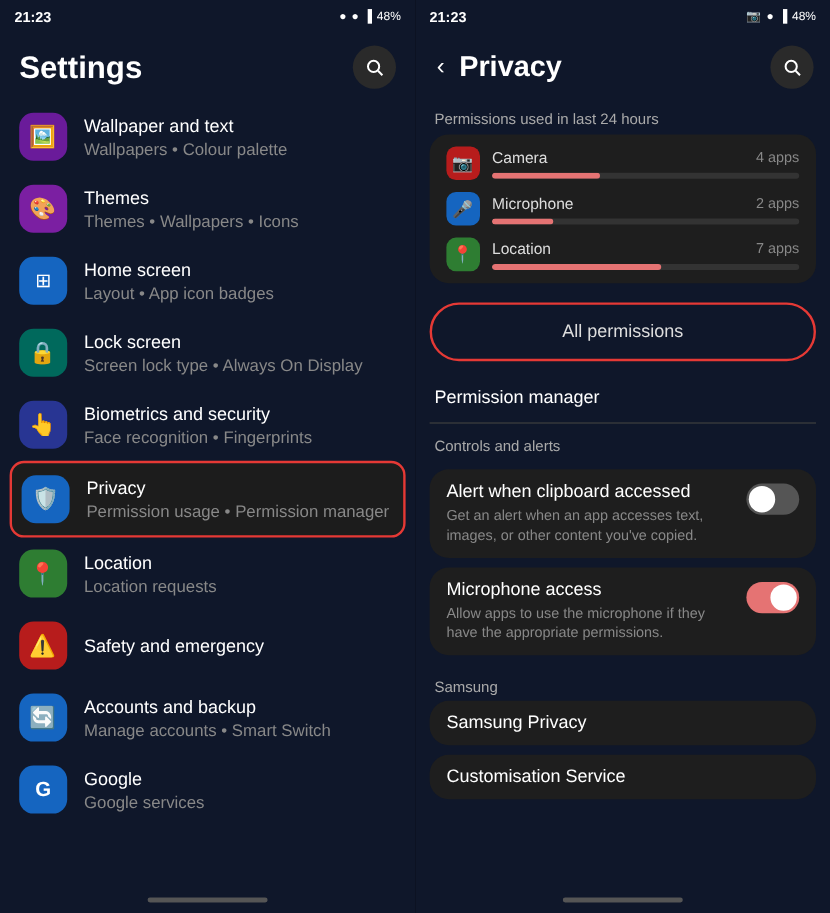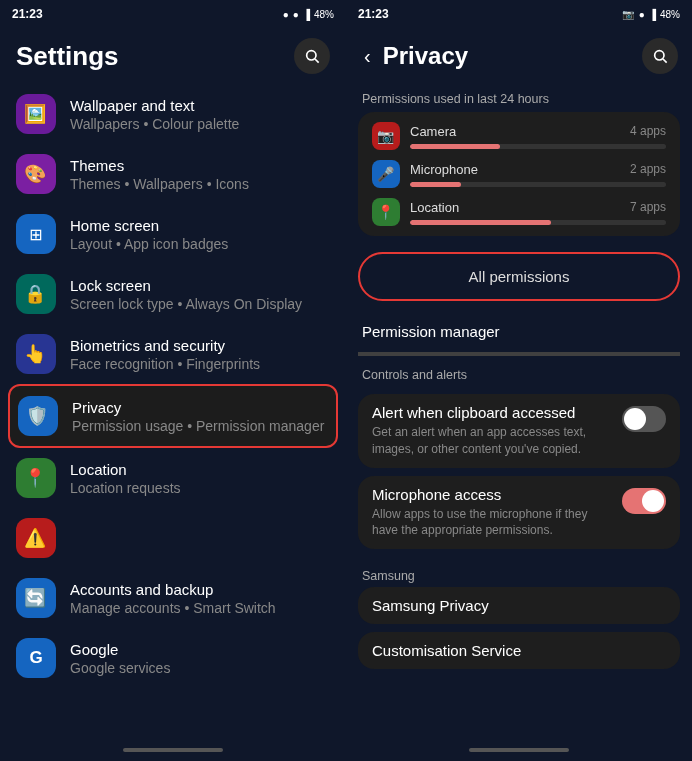--- a/index.html
+++ b/index.html
@@ -187,21 +187,21 @@
       font-size: 15px;
       color: #ddd;
       cursor: pointer;
       margin: 8px 0 10px;
       background: transparent;
       width: 100%;
     }
 
     .privacy-item {
       padding: 12px 4px;
-      border-bottom: 4px solid #404040;
+      border-bottom: 1px solid #404040;
       cursor: pointer;
     }
     .privacy-item:last-child { border-bottom: none; }
     .privacy-item-title {
       font-size: 15px;
       color: #fff;
       font-weight: 500;
     }
     .privacy-item-subtitle {
       font-size: 12px;
@@ -337,20 +337,21 @@
       <div class="item-icon" style="background:#2e7d32;">📍</div>
       <div class="item-text">
         <span class="item-title">Location</span>
         <span class="item-subtitle">Location requests</span>
       </div>
     </div>
 
     <div class="settings-item">
       <div class="item-icon" style="background:#b71c1c;">⚠️</div>
       <div class="item-text">
+        <span class="item-title">Safety and emergency</span>
       </div>
     </div>
 
     <div class="settings-item">
       <div class="item-icon" style="background:#1565c0;">🔄</div>
       <div class="item-text">
         <span class="item-title">Accounts and backup</span>
         <span class="item-subtitle">Manage accounts • Smart Switch</span>
       </div>
     </div>

